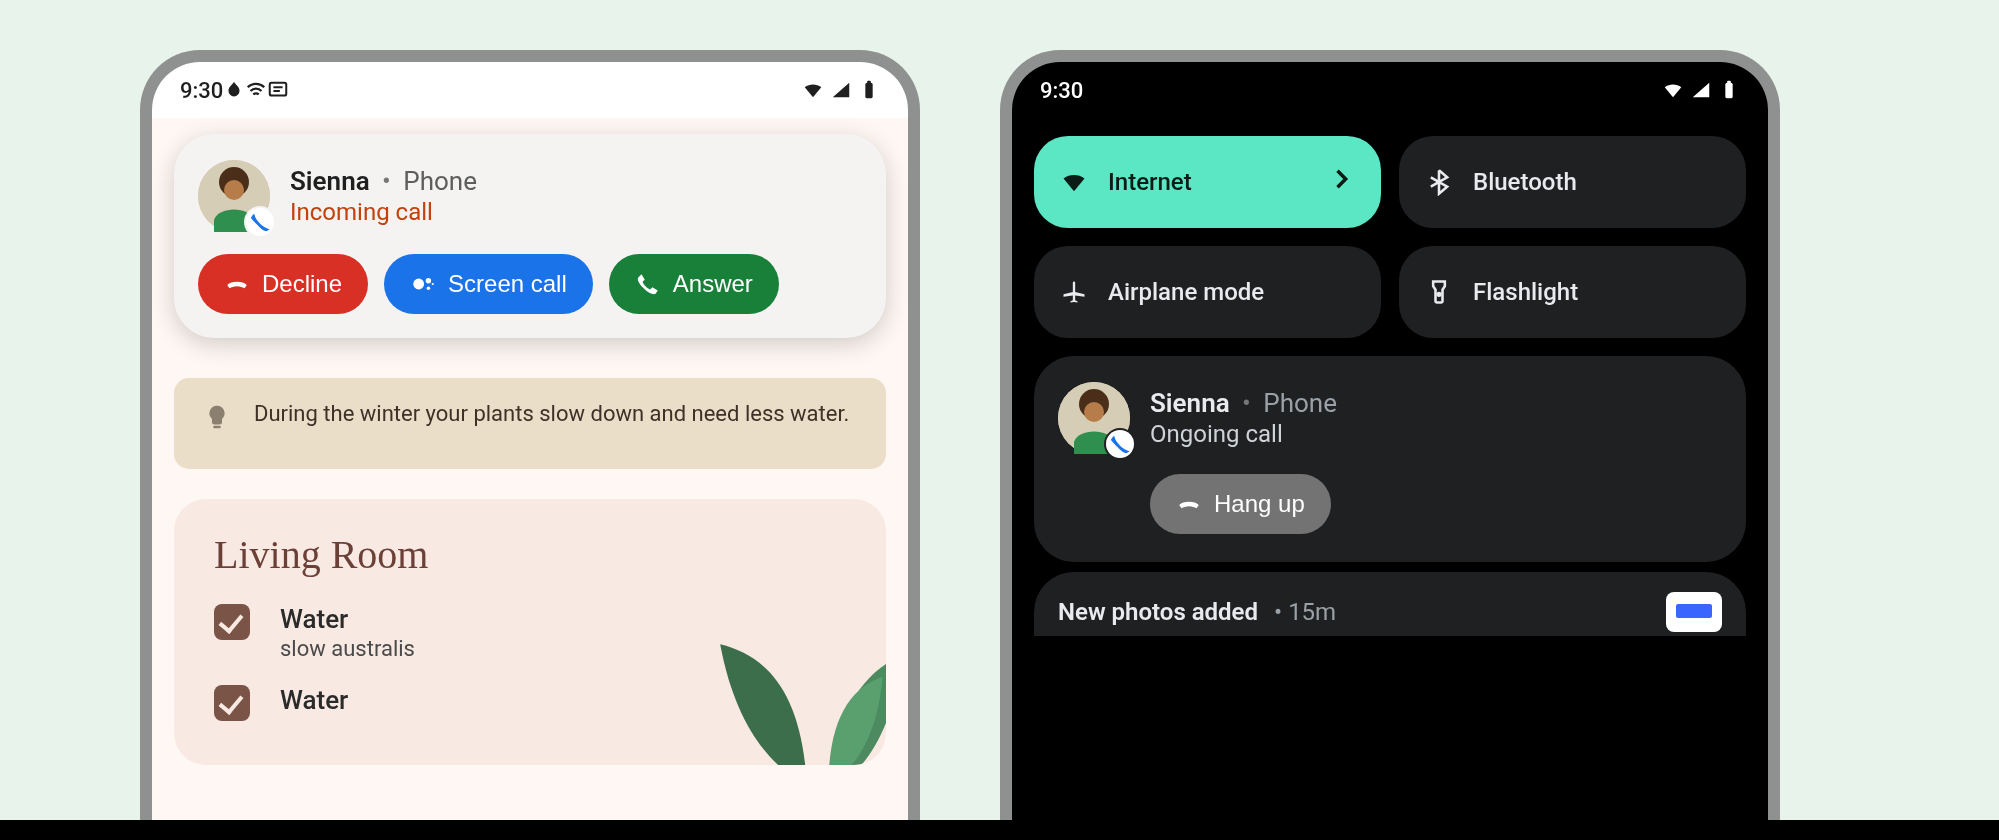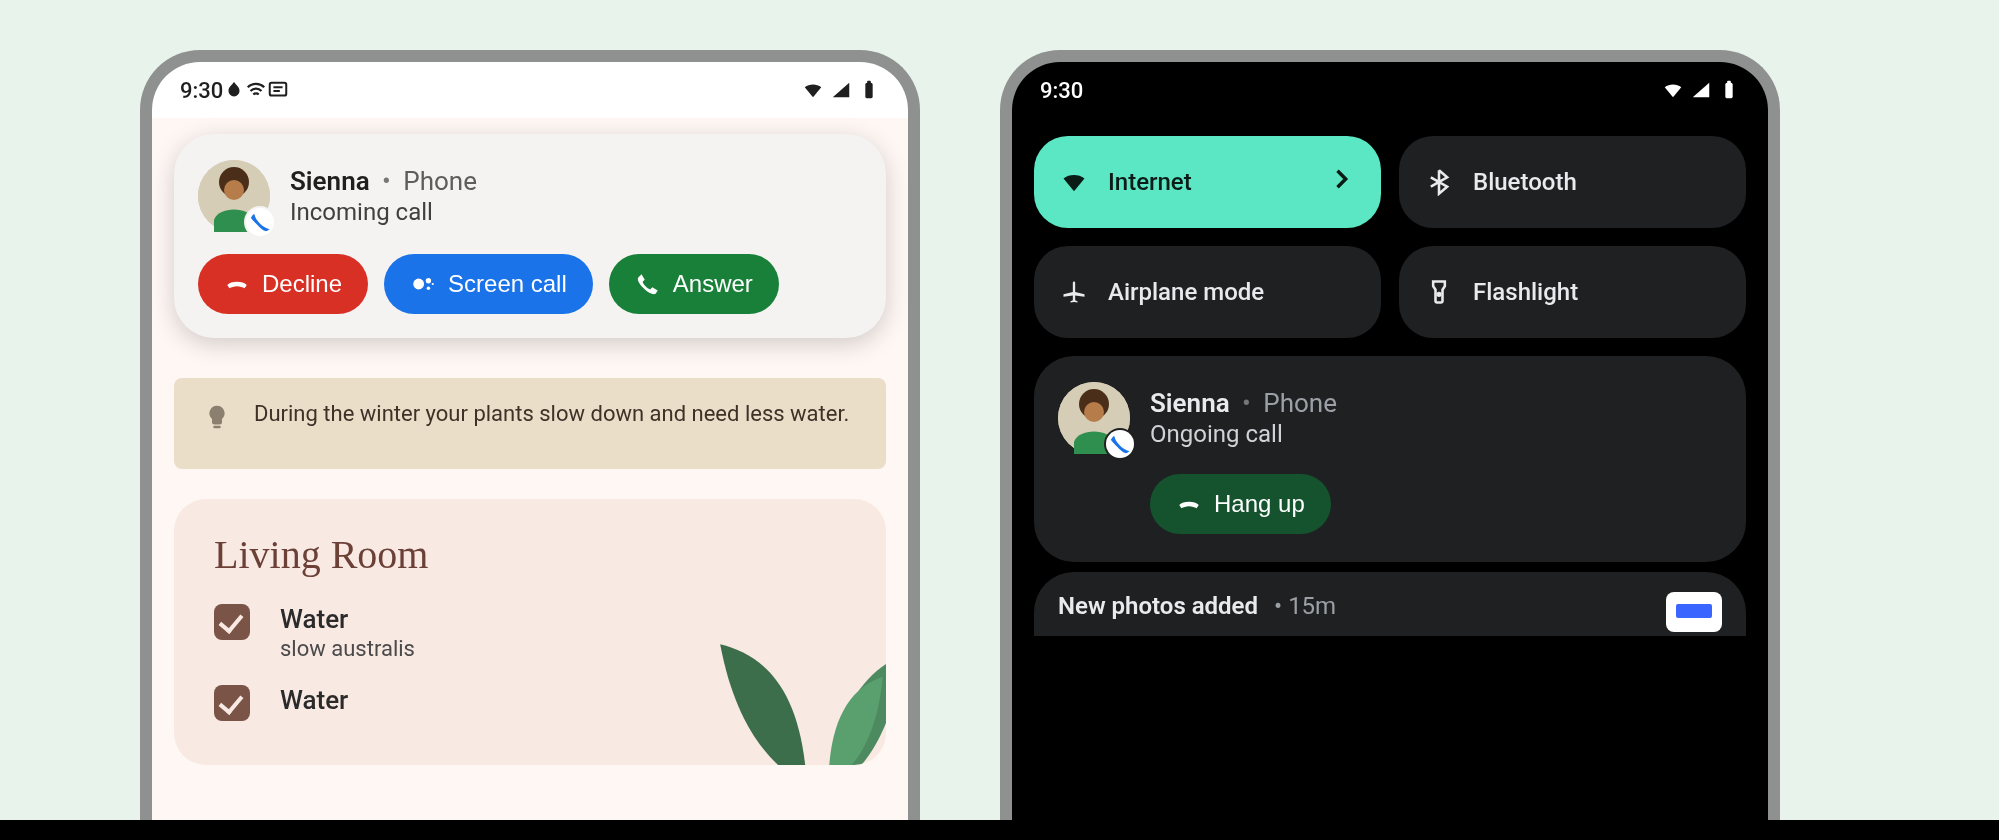--- a/index.html
+++ b/index.html
@@ -45,21 +45,21 @@
   .status-icon svg { width:100%; height:100%; }
   
   .plant-bg {
     position: absolute; inset: 56px 0 0 0;
     background: #fef7f3;
     padding: 0;
   }
   .tip-card {
     margin: 260px 22px 0 22px;
     background: #ebdec8;
-    border-radius: 8px;
+    border-radius: 15px;
     padding: 20px 28px 28px 28px;
     display: flex;
     gap: 22px;
     align-items: flex-start;
     color: #3e3228;
     font-size: 22px;
     line-height: 1.45;
   }
   .bulb-icon { flex: 0 0 30px; margin-top:4px; opacity:.55;}
   .room-card {
@@ -113,21 +113,21 @@
   .avatar .badge {
     position:absolute; right:-4px; bottom:-4px;
     width:28px; height:28px; border-radius:50%; background:#fff;
     display:flex; align-items:center; justify-content:center;
     box-shadow:0 0 0 2px #f4f3f2;
   }
   .call-meta .line1 { font-size:26px; color:#1f1f1f; margin-bottom:2px;}
   .call-meta .caller-name{ font-weight:600; }
   .call-meta .dot { color:#777; margin:0 6px;}
   .call-meta .app { color:#5d5d5d; font-weight:400;}
-  .call-meta .line2 { font-size:24px; color:#404040; }
+  .call-meta .line2 { font-size:24px; color:#c2410c; }
   .call-actions { display:flex; gap:16px; margin-top:22px; }
   .pill {
     height:60px; border-radius:36px; padding:0 26px;
     display:flex; align-items:center; gap:12px;
     font-size:24px; font-weight:500; color:#fff; cursor:pointer;
     border:none;
   }
   .pill.decline { background:#d93025; }
   .pill.screen  { background:#1a73e8; }
   .pill.answer  { background:#188038; }
@@ -148,25 +148,25 @@
   .notif-area { margin-top:18px; display:flex; flex-direction:column; gap:10px; }
   .notif-card {
     background:#1f2022; border-radius:40px;
     padding:26px 24px 28px 24px;
   }
   .notif-card .call-meta .line1 { color:#e8eaed; }
   .notif-card .call-meta .app { color:#9aa0a6;}
   .notif-card .call-meta .line2 { color:#cfd2d6; }
   .notif-card .avatar .badge { box-shadow:0 0 0 2px #1f2022; }
   .hang-row { margin-top:20px; padding-left:92px;}
-  .pill.hangup { background:#14532d; }
+  .pill.hangup { background:#737373; }
   .notif-peek {
     background:#1f2022; border-radius:40px 40px 0 0;
     padding:20px 24px 4px 24px;
-    display:flex; align-items:flex-start; gap:16px;
+    display:flex; align-items:center; gap:16px;
     color:#e8eaed; font-size:24px; font-weight:600;
   }
   .notif-peek .thumb{
     width:56px;height:40px;border-radius:8px;background:#fff;
     margin-left:auto; position:relative; overflow:hidden;
   }
   .notif-peek .thumb::before{
     content:'';position:absolute;left:10px;right:10px;top:12px;height:14px;
     background:#3a66ff;border-radius:2px;
   }

